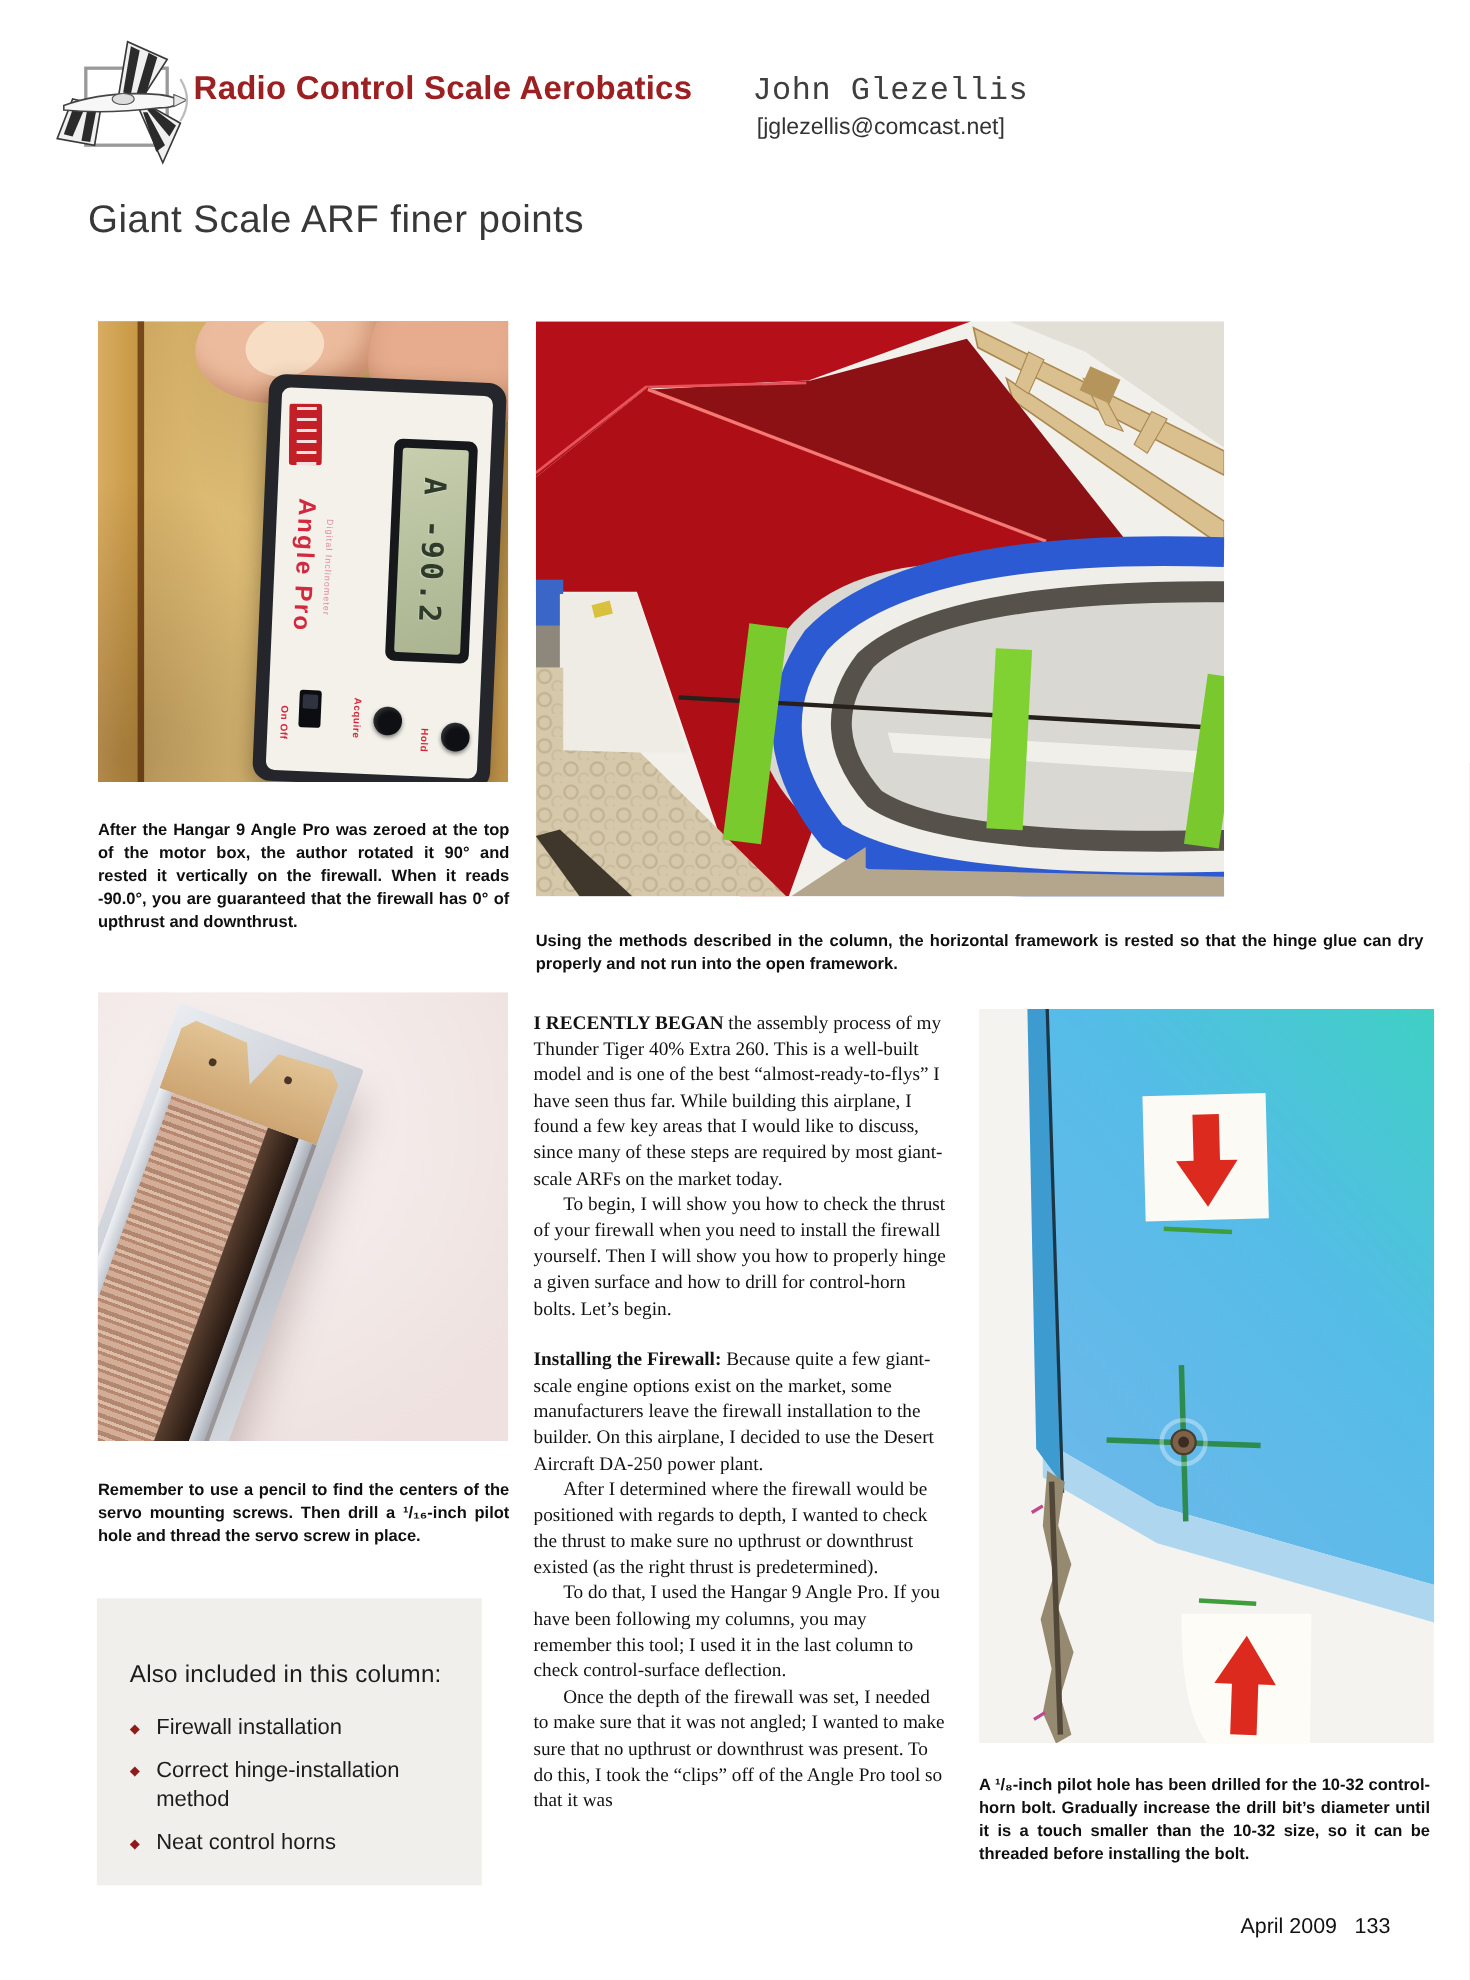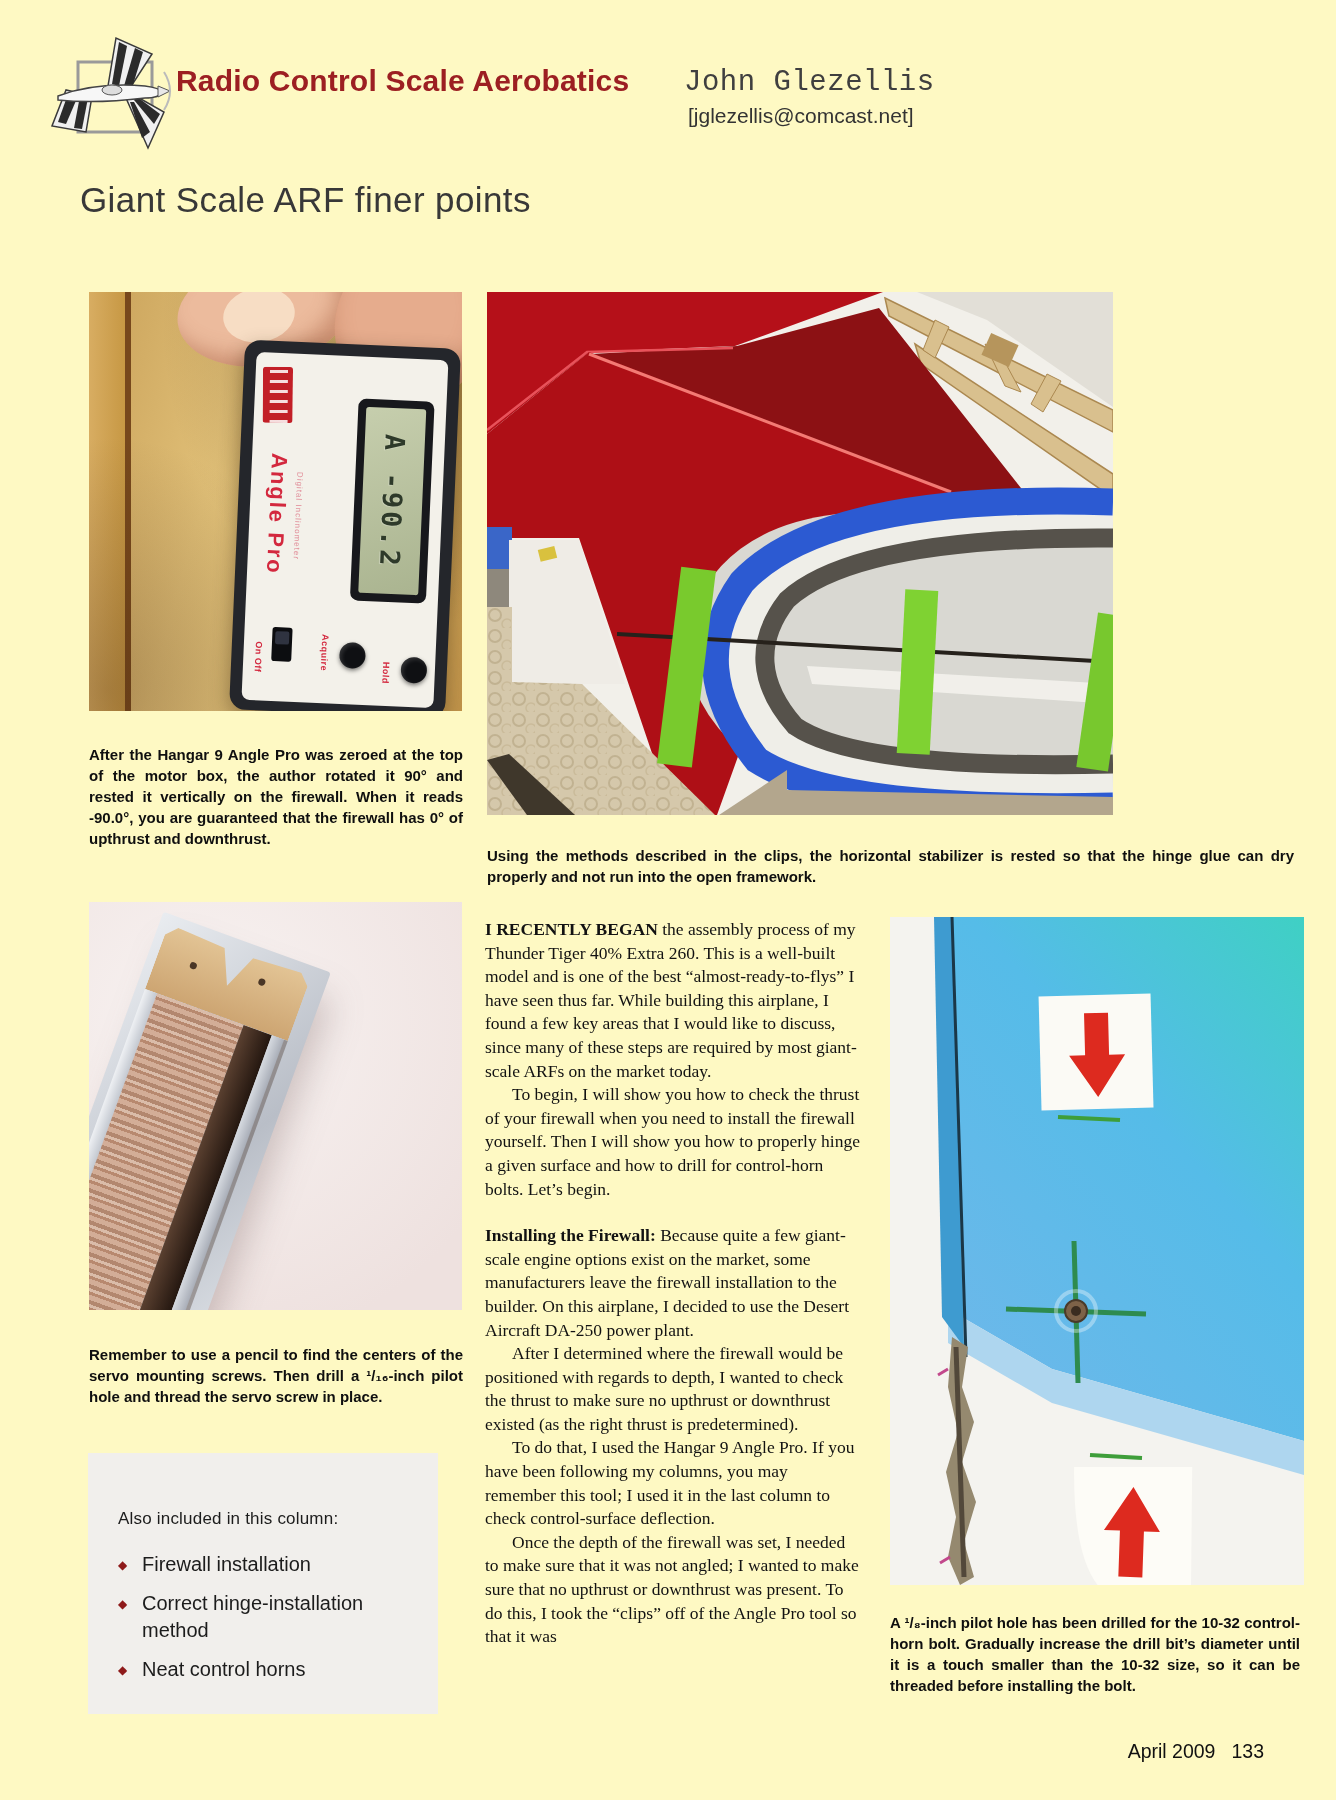--- a/index.html
+++ b/index.html
@@ -1,16 +1,16 @@
 <!DOCTYPE html>
 <html><head>
 <meta charset="utf-8">
 <style>
   html,body{margin:0;padding:0;background:#e8e8e8;}
-  .sheet{position:relative;width:1336px;height:1800px;background:#fef9c3;overflow:hidden;
+  .sheet{position:relative;width:1336px;height:1800px;background:#ffffff;overflow:hidden;
          font-family:"Liberation Sans",sans-serif;color:#141414;}
   .abs{position:absolute;}
 
   
   .col-title{left:176px;top:64px;font-size:30px;font-weight:bold;color:#9c1f22;letter-spacing:.2px;}
   .author{left:684px;top:66px;font-size:29px;font-weight:normal;color:#3f3f3f;letter-spacing:.5px;font-family:Liberation Mono, monospace;}
   .email{left:688px;top:104px;font-size:21px;color:#333;}
   .page-title{left:80px;top:180px;font-size:35px;color:#383838;letter-spacing:.4px;font-weight:normal;}
 
   
@@ -22,21 +22,21 @@
 
   .body-col{left:485px;top:918px;width:378px;font-family:"Liberation Serif",serif;
             font-size:17.5px;line-height:23.6px;text-align:left;color:#121212;}
   .bp{margin:0;}
   .bp.ind{text-indent:27px;}
   .bp.gap{margin-top:23px;}
   .lead{font-weight:bold;}
 
   
   .side-box{left:88px;top:1453px;width:350px;height:261px;background:#f1efec;}
-  .side-box h3{margin:0;padding:56px 0 0 30px;font-size:17px;font-weight:normal;color:#1c1c1c;letter-spacing:.2px;}
+  .side-box h3{margin:0;padding:56px 0 0 30px;font-size:22px;font-weight:normal;color:#1c1c1c;letter-spacing:.2px;}
   .side-box ul{list-style:none;margin:22px 0 0 0;padding:0 18px 0 30px;}
   .side-box li{position:relative;padding-left:24px;font-size:20px;line-height:27px;color:#1c1c1c;margin-bottom:12px;}
   .diamond{position:absolute;left:0;top:1px;color:#8e1a1a;font-size:12px;}
 
   
   .footer{left:864px;top:1740px;width:400px;text-align:right;font-size:19.5px;color:#111;}
   .footer .pgno{margin-left:16px;}
 
   
   .photo{overflow:hidden;}
@@ -202,21 +202,21 @@
       <polygon points="0,468 22,462 88,523 40,523" fill="#3f372b"></polygon>
 
       <g>
         <rect x="182" y="276" width="35" height="198" fill="#79ca2d" transform="rotate(7 199 375)"></rect>
         <rect x="414" y="298" width="33" height="164" fill="#7fd232" transform="rotate(3 430 380)"></rect>
         <rect x="600" y="322" width="32" height="156" fill="#78c82e" transform="rotate(8 616 400)"></rect>
       </g>
       <rect x="52" y="256" width="17" height="12" fill="#d9c13e" transform="rotate(-14 60 262)"></rect>
     </svg>
   </div>
-  <p class="abs cap cap2" style="margin:0;">Using the methods described in the clips, the horizontal stabilizer is rested so that the hinge glue can dry properly and not run into the open framework.</p>
+  <p class="abs cap cap2" style="margin:0;">Using the methods described in the column, the horizontal framework is rested so that the hinge glue can dry properly and not run into the open framework.</p>
 
   <div class="abs body-col">
     <p class="bp"><span class="lead">I RECENTLY BEGAN</span> <span>the assembly process of my Thunder Tiger 40% Extra 260. This is a well-built model and is one of the best “almost-ready-to-flys” I have seen thus far. While building this airplane, I found a few key areas that I would like to discuss, since many of these steps are required by most giant-scale ARFs on the market today.</span></p>
     <p class="bp ind"><span>To begin, I will show you how to check the thrust of your firewall when you need to install the firewall yourself. Then I will show you how to properly hinge a given surface and how to drill for control-horn bolts. Let’s begin.</span></p>
     <p class="bp gap"><span class="lead">Installing the Firewall:</span> <span>Because quite a few giant-scale engine options exist on the market, some manufacturers leave the firewall installation to the builder. On this airplane, I decided to use the Desert Aircraft DA-250 power plant.</span></p>
     <p class="bp ind"><span>After I determined where the firewall would be positioned with regards to depth, I wanted to check the thrust to make sure no upthrust or downthrust existed (as the right thrust is predetermined).</span></p>
     <p class="bp ind"><span>To do that, I used the Hangar 9 Angle Pro. If you have been following my columns, you may remember this tool; I used it in the last column to check control-surface deflection.</span></p>
     <p class="bp ind"><span>Once the depth of the firewall was set, I needed to make sure that it was not angled; I wanted to make sure that no upthrust or downthrust was present. To do this, I took the “clips” off of the Angle Pro tool so that it was</span></p>
   </div>
 

